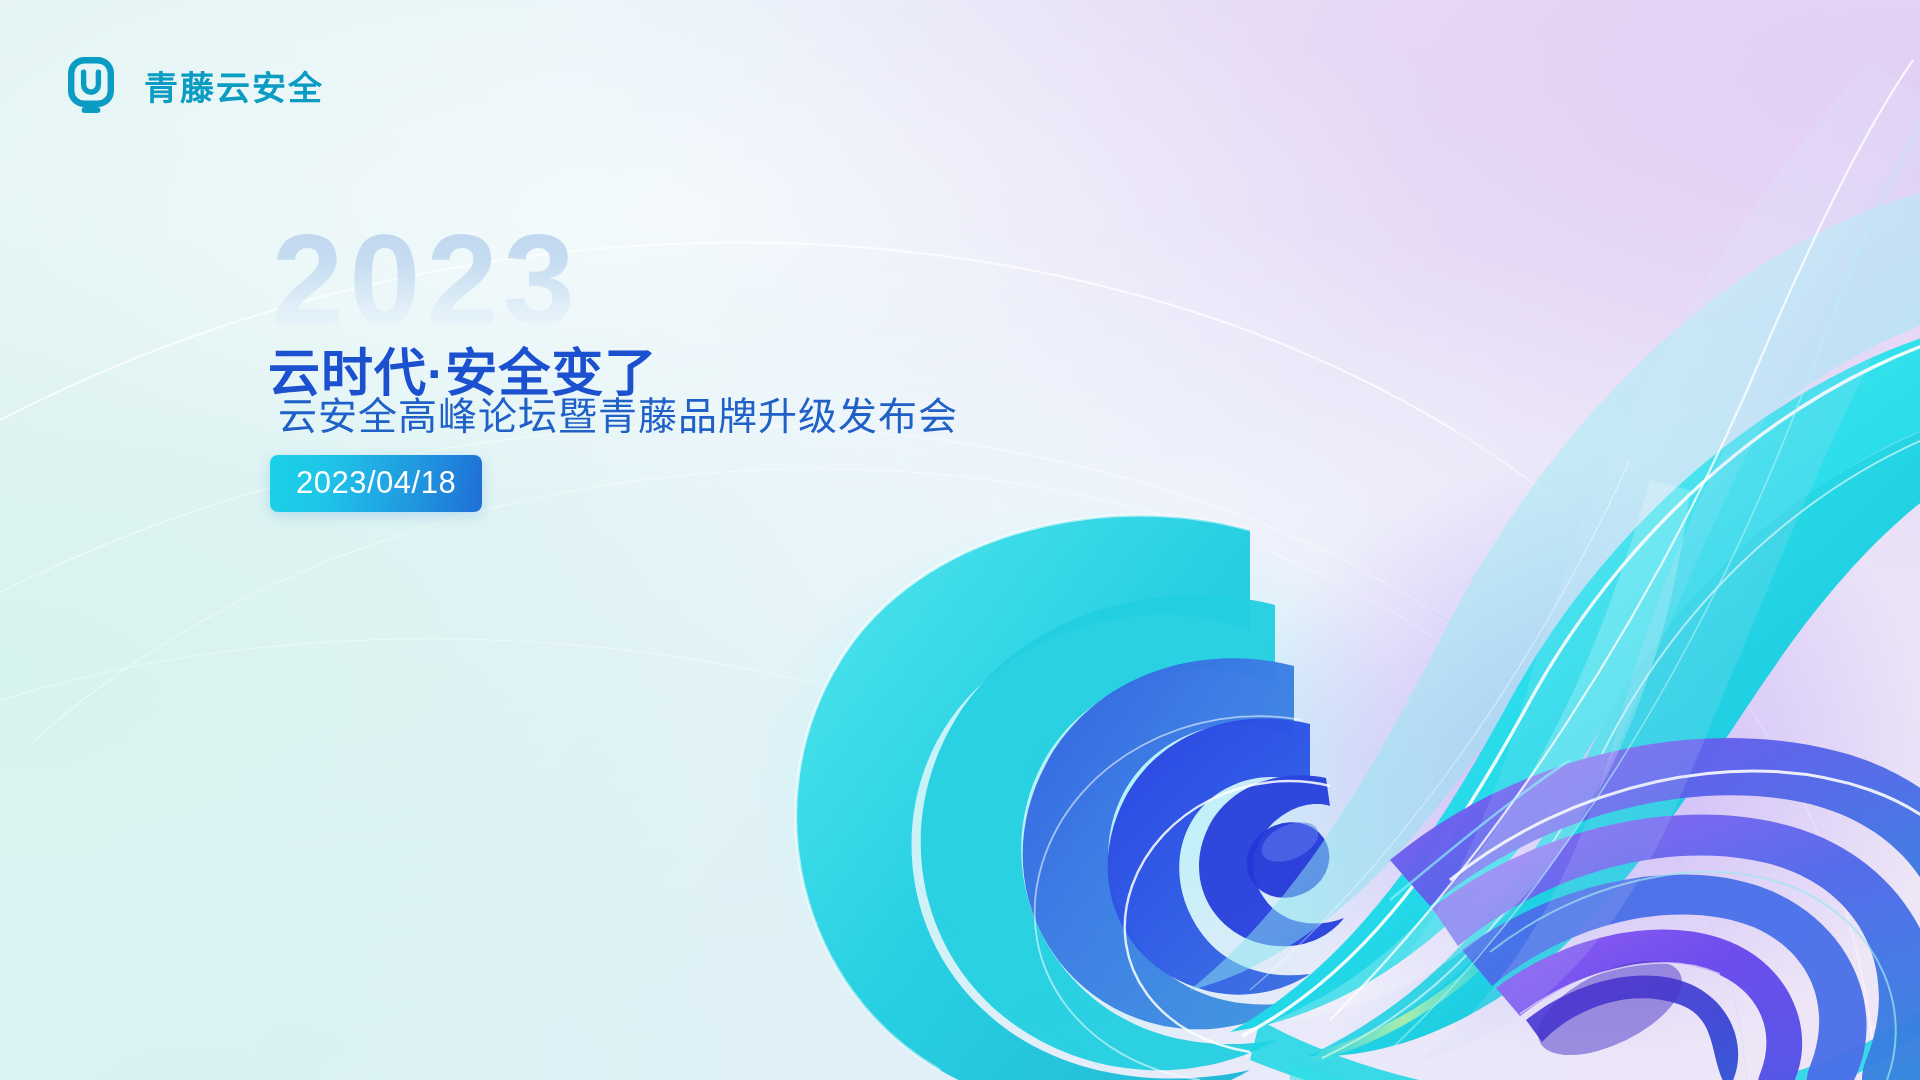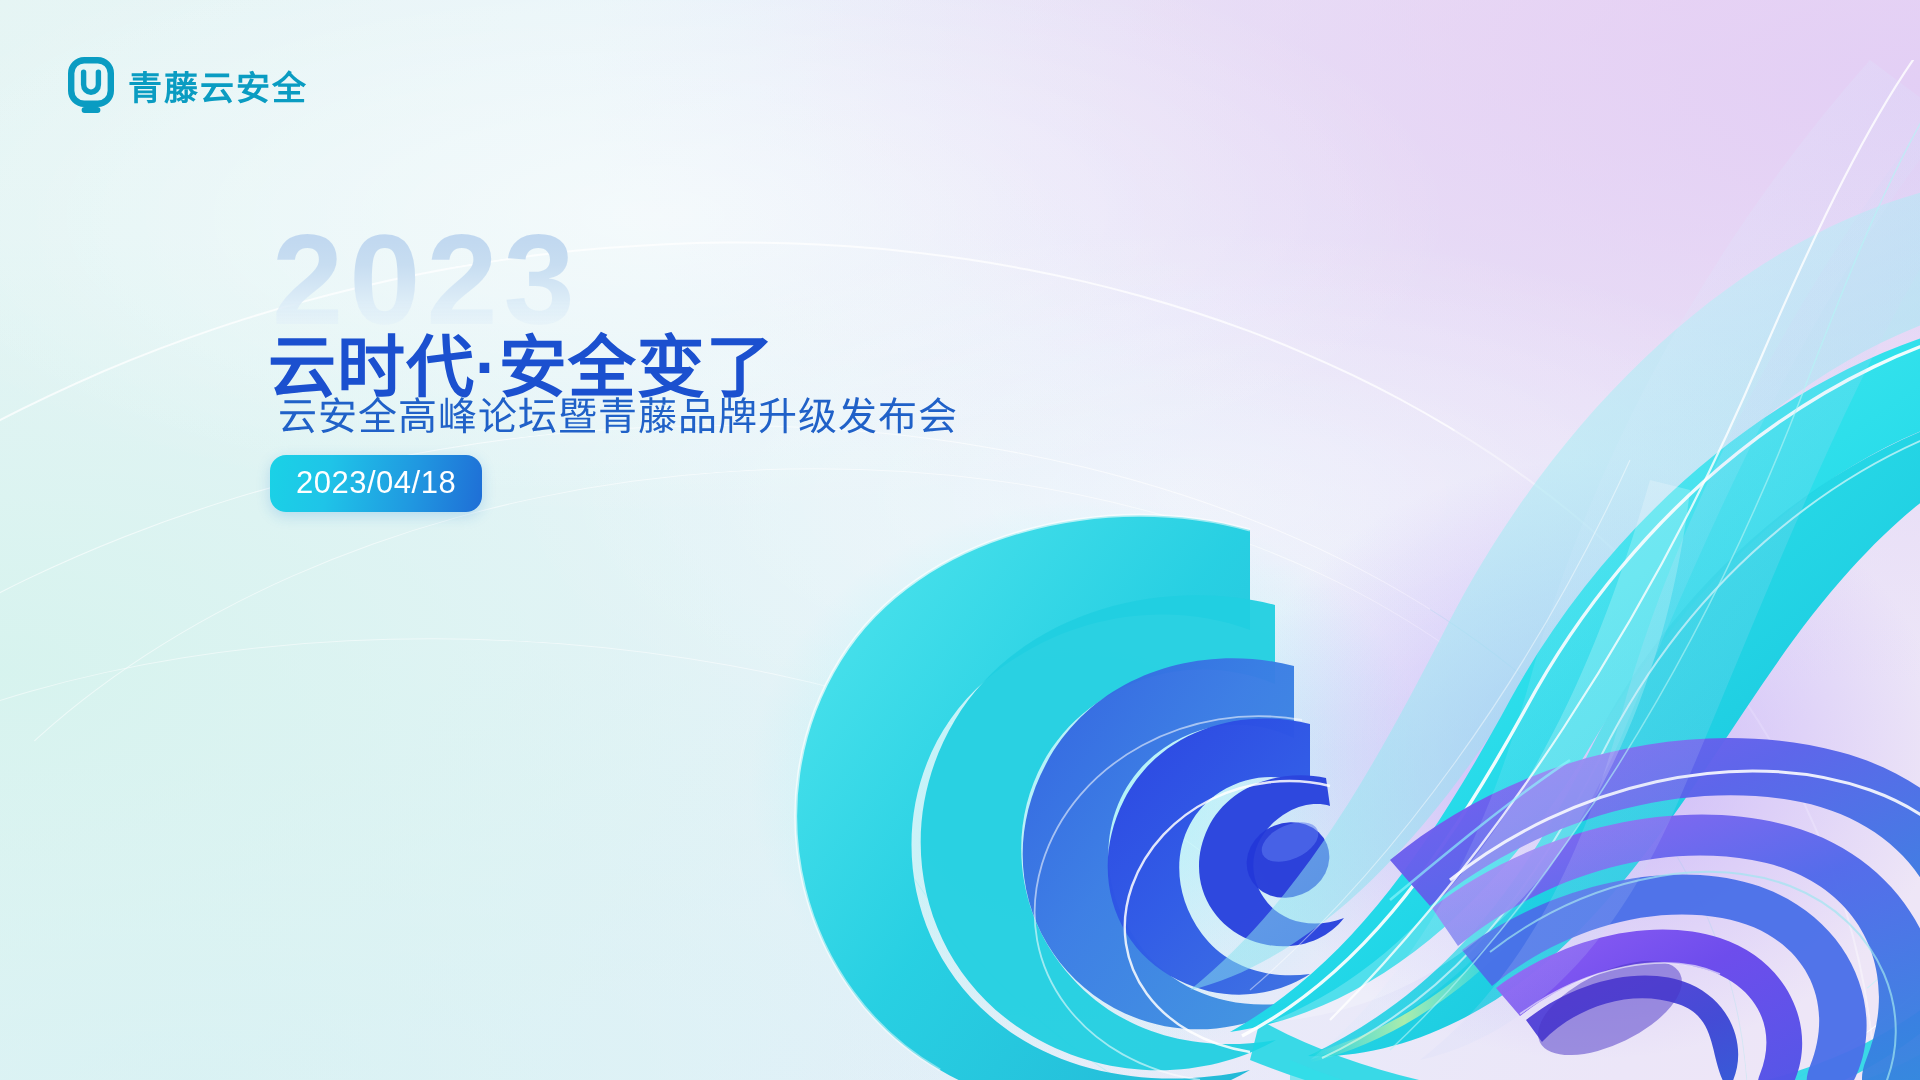--- a/index.html
+++ b/index.html
@@ -97,21 +97,21 @@
     transform: rotate(3deg);
   }
 
   
   .logo {
     position: absolute;
     left: 68px;
     top: 57px;
     display: flex;
     align-items: center;
-    gap: 14px;
+    gap: 30px;
     z-index: 40;
   }
   .logo-mark { display: block; }
   .logo-word {
     font-size: 34px;
     font-weight: 700;
     letter-spacing: 2px;
     color: #0a9cc2;
     line-height: 1;
     white-space: nowrap;
@@ -136,22 +136,22 @@
     -webkit-background-clip: text;
     background-clip: text;
     color: transparent;
     -webkit-text-fill-color: transparent;
     user-select: none;
     pointer-events: none;
   }
   .headline {
     position: absolute;
     left: 0;
-    top: 75px;
-    font-size: 68px;
+    top: 100px;
+    font-size: 52px;
     font-weight: 800;
     letter-spacing: 1px;
     line-height: 1;
     color: #1b50cf;
     white-space: nowrap;
   }
   .subtitle {
     position: absolute;
     left: 2px;
     top: 185px;
@@ -164,21 +164,21 @@
     margin-left: 8px;
   }
   .date-badge {
     position: absolute;
     left: 2px;
     top: 243px;
     display: inline-flex;
     align-items: center;
     justify-content: center;
     padding: 12px 26px 14px;
-    border-radius: 16px;
+    border-radius: 8px;
     background: linear-gradient(100deg, #1ad2e6 0%, #1fc4e8 28%, #2097e0 68%, #1f6ed6 100%);
     color: #ffffff;
     font-size: 31px;
     font-weight: 400;
     letter-spacing: 0.5px;
     line-height: 1;
     white-space: nowrap;
     box-shadow: 0 4px 14px rgba(31,130,220,0.22);
   }
 

